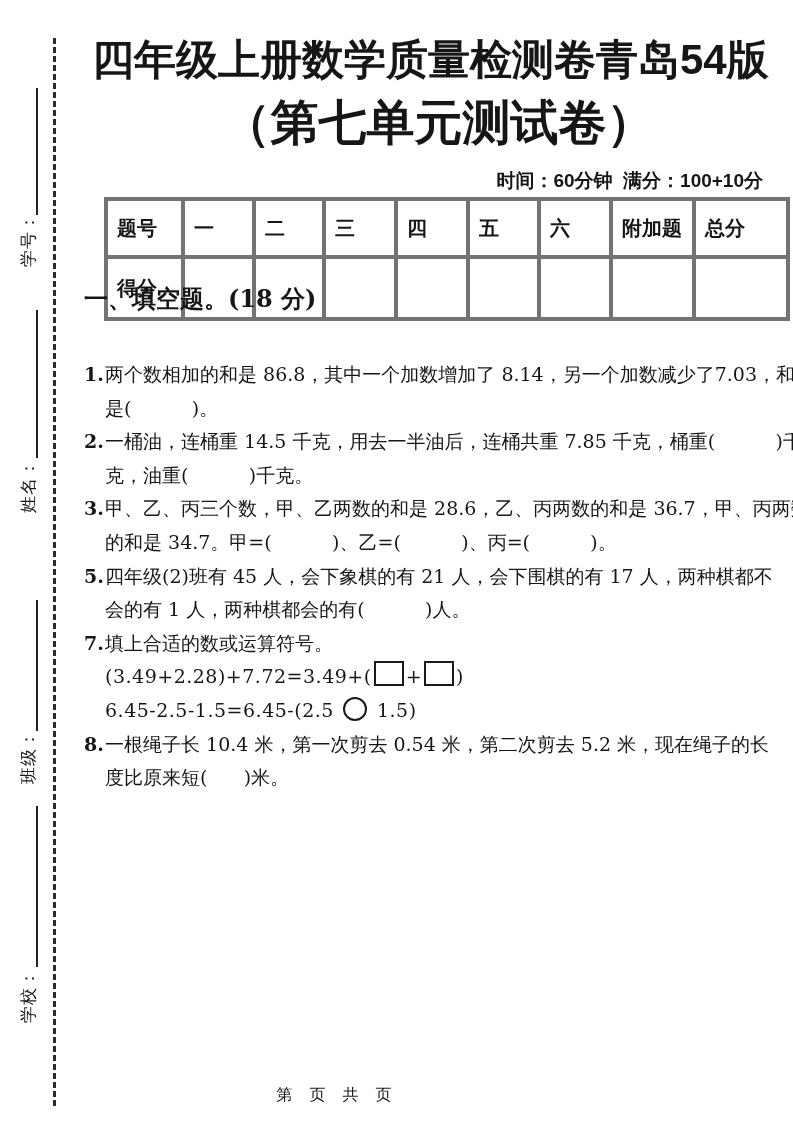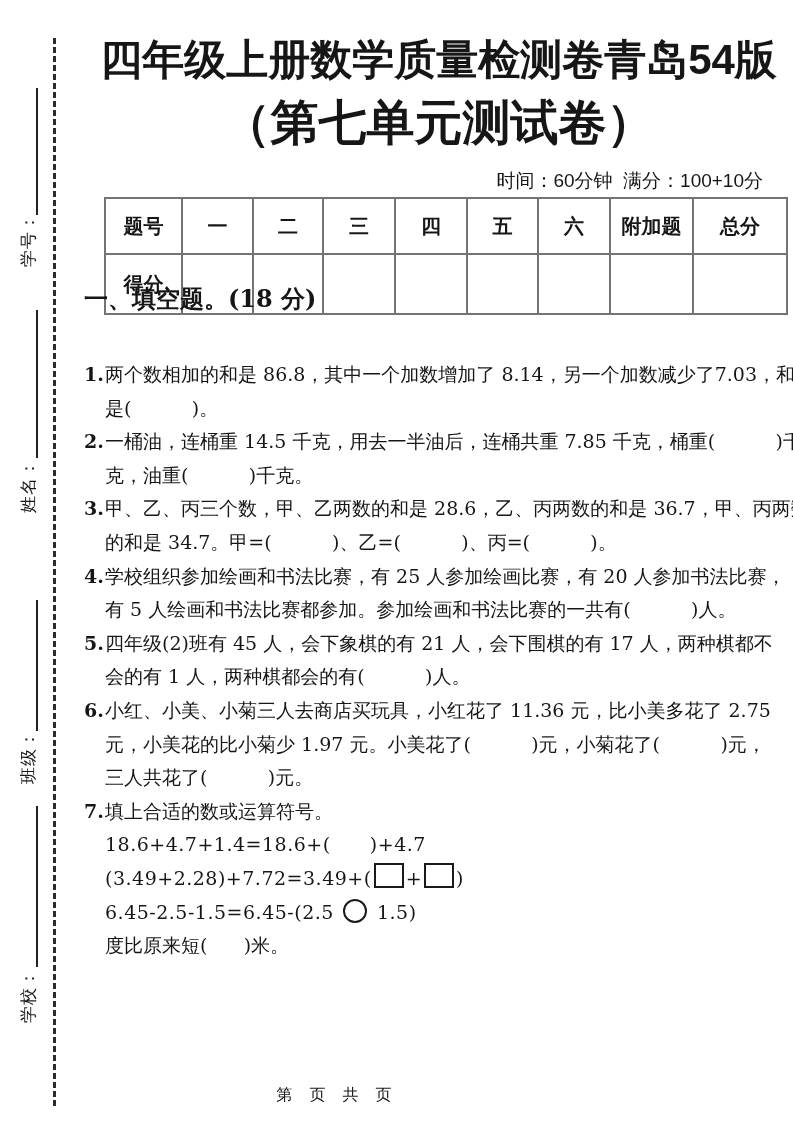--- a/index.html
+++ b/index.html
@@ -22,41 +22,41 @@
     position:absolute; left:-9px; width:72px; height:20px;
     transform:rotate(-90deg); text-align:center;
     font-size:17px; letter-spacing:1px; white-space:nowrap;
   }
   .vwrap.f1 { top:230px; }
   .vwrap.f2 { top:476px; }
   .vwrap.f3 { top:747px; }
   .vwrap.f4 { top:986px; }
   
   .title {
-    position:absolute; left:92px; top:34px; width:693px; text-align:center;
+    position:absolute; left:92px; top:34px; width:693px; text-align:left;
     font-family:"Liberation Sans","DejaVu Sans",sans-serif;
     font-size:42px; font-weight:900; line-height:52px; white-space:nowrap;
   }
   .subtitle {
     position:absolute; left:92px; top:100px; width:693px; text-align:center;
     font-family:"Liberation Sans","DejaVu Sans",sans-serif;
     font-size:48px; font-weight:900; line-height:46px; white-space:nowrap;
   }
   .meta {
     position:absolute; right:30px; top:168px; text-align:center;
     font-family:"Liberation Sans","DejaVu Sans",sans-serif;
-    font-size:19px; font-weight:400; white-space:pre;
+    font-size:19px; font-weight:700; white-space:pre;
   }
   
   .score-table {
     position:absolute; left:104px; top:197px;
     border-collapse:collapse; table-layout:fixed;
   }
   .score-table td {
-    border:2px solid #737373; text-align:center; vertical-align:middle;
+    border:4px solid #737373; vertical-align:middle;
     font-size:20px; font-weight:700; padding:9px;
   }
   .score-table tr.hdr td { height:36px; }
   .score-table tr.scr td { height:40px; }
   
   .section-title {
     position:absolute; left:84px; top:283px;
     font-size:24px; font-weight:800; white-space:pre;
   }
   .questions { position:absolute; left:84px; top:320px; width:708px;margin-top:38px; }
@@ -149,44 +149,35 @@
     <div class="question">
       <div class="qline"><span class="qnum">2.</span><span>一桶油，连桶重 14.5 千克，用去一半油后，连桶共重 7.85 千克，桶重(          )千</span></div>
       <div class="qline indent">克，油重(          )千克。</div>
     </div>
 
     <div class="question">
       <div class="qline"><span class="qnum">3.</span><span>甲、乙、丙三个数，甲、乙两数的和是 28.6，乙、丙两数的和是 36.7，甲、丙两数</span></div>
       <div class="qline indent">的和是 34.7。甲=(          )、乙=(          )、丙=(          )。</div>
     </div>
 
-    <div class="question">
-      <div class="qline"><span class="qnum">4.</span><span>学校组织参加绘画和书法比赛，有 25 人参加绘画比赛，有 20 人参加书法比赛，</span></div>
-      <div class="qline indent">有 5 人绘画和书法比赛都参加。参加绘画和书法比赛的一共有(          )人。</div>
-    </div>
 
     <div class="question">
       <div class="qline"><span class="qnum">5.</span><span>四年级(2)班有 45 人，会下象棋的有 21 人，会下围棋的有 17 人，两种棋都不</span></div>
       <div class="qline indent">会的有 1 人，两种棋都会的有(          )人。</div>
     </div>
 
-    <div class="question">
-      <div class="qline"><span class="qnum">6.</span><span>小红、小美、小菊三人去商店买玩具，小红花了 11.36 元，比小美多花了 2.75</span></div>
-      <div class="qline indent">元，小美花的比小菊少 1.97 元。小美花了(          )元，小菊花了(          )元，</div>
-      <div class="qline indent">三人共花了(          )元。</div>
-    </div>
 
     <div class="question">
       <div class="qline"><span class="qnum">7.</span><span>填上合适的数或运算符号。</span></div>
-      <div class="qline indent eqline">18.6+4.7+1.4=18.6+(      )+4.7</div>
       <div class="qline indent eqline">(3.49+2.28)+7.72=3.49+(<span class="sqbox"></span>+<span class="sqbox"></span>)</div>
       <div class="qline indent eqline">6.45-2.5-1.5=6.45-(2.5 <span class="circle"></span> 1.5)</div>
     </div>
 
     <div class="question">
+      <div class="qline"><span class="qnum">8.</span><span>一根绳子长 10.4 米，第一次剪去 0.54 米，第二次剪去 5.2 米，现在绳子的长</span></div>
       <div class="qline indent">度比原来短(      )米。</div>
     </div>
 
   </div>
 
   <div class="footer">第 页 共 页</div>
 
 </div>
 
 </body></html>

